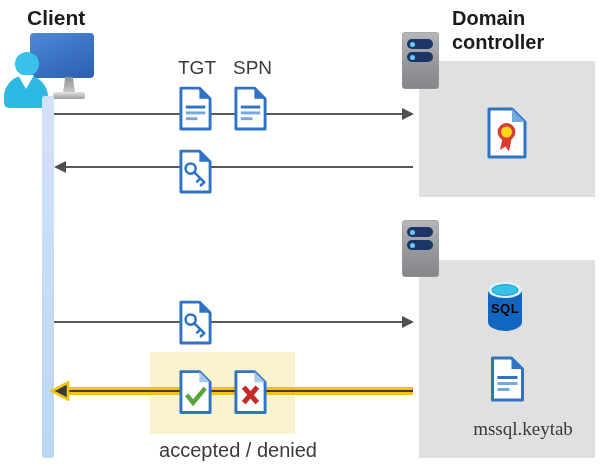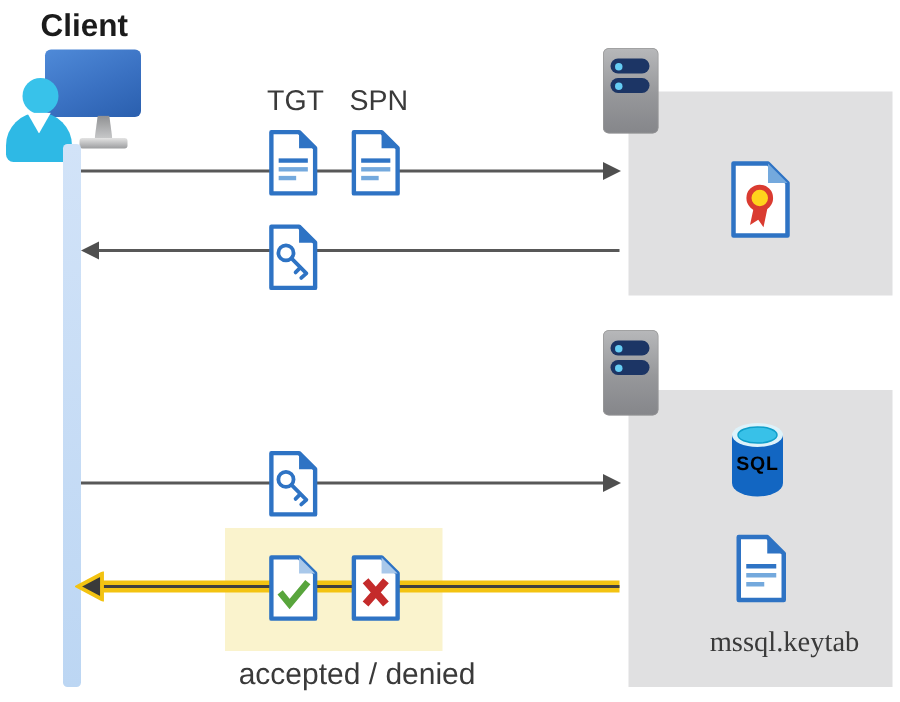--- a/index.html
+++ b/index.html
@@ -60,20 +60,21 @@
 
   <div class="abs entity-box" style="left:419px;top:61px;width:176px;height:136px;"></div>
   <div class="abs server" style="left:402px;top:32px;">
     <div class="pill" style="top:7px;">
         <span class="dot"></span>
       </div>
     <div class="pill" style="top:20px;">
         <span class="dot"></span>
       </div>
   </div>
+  <div class="abs heading" style="left:452px;top:6px;width:125px;">Domain controller</div>
 
   <svg class="abs" style="left:486px;top:106px;" width="42" height="54" viewBox="0 0 42 54">
     <path d="M3 3 H26 L39 16 V51 H3 Z" fill="#ffffff" stroke="#2e73c4" stroke-width="3" stroke-linejoin="round"></path>
     <path d="M26 3 V16 H39 Z" fill="#74a9dd"></path>
     <path d="M17 30 L14 44 L19.5 40.5 L23 45.5 L26 31" fill="#da3b30"></path>
     <circle cx="20.5" cy="26" r="7.2" fill="#ffd41c" stroke="#da3b30" stroke-width="3.4"></circle>
   </svg>
 
   <div class="abs entity-box" style="left:419px;top:260px;width:176px;height:198px;"></div>
   <div class="abs server" style="left:402px;top:220px;">

